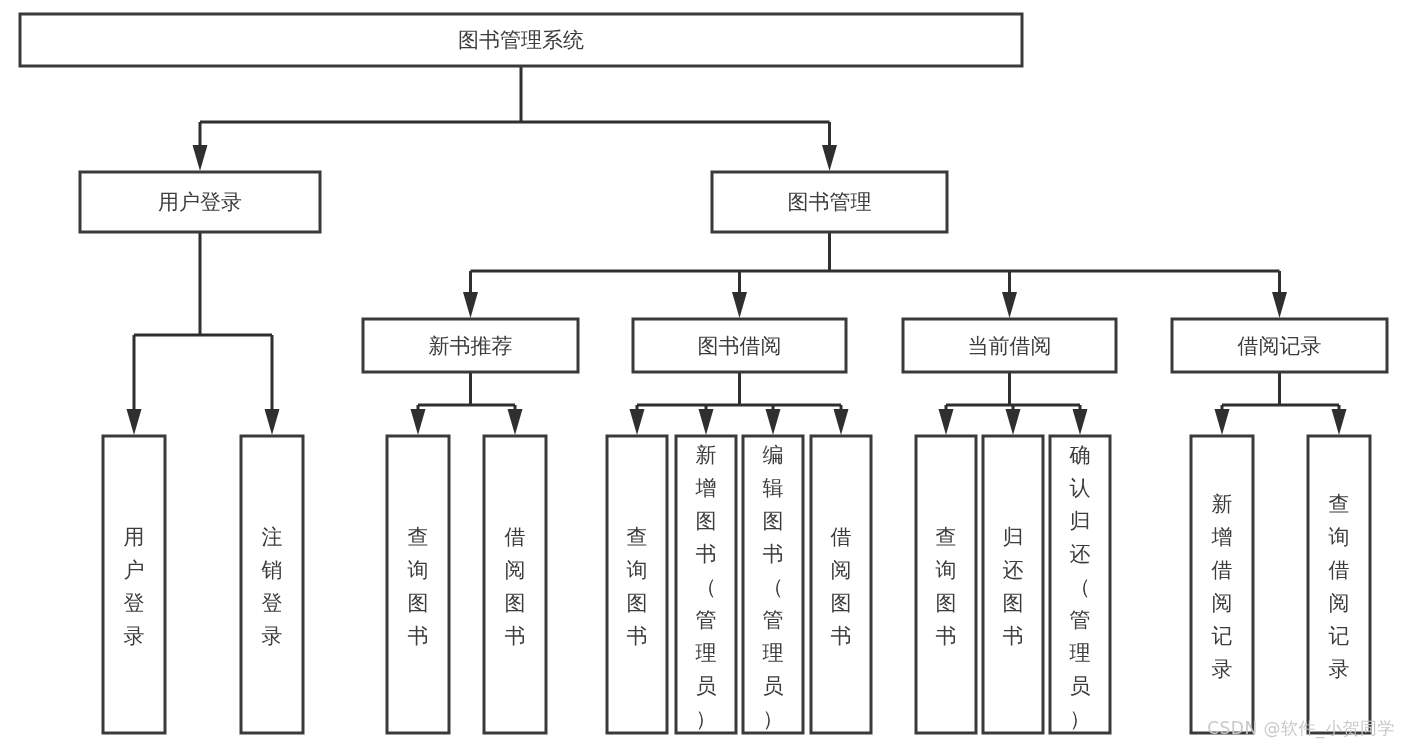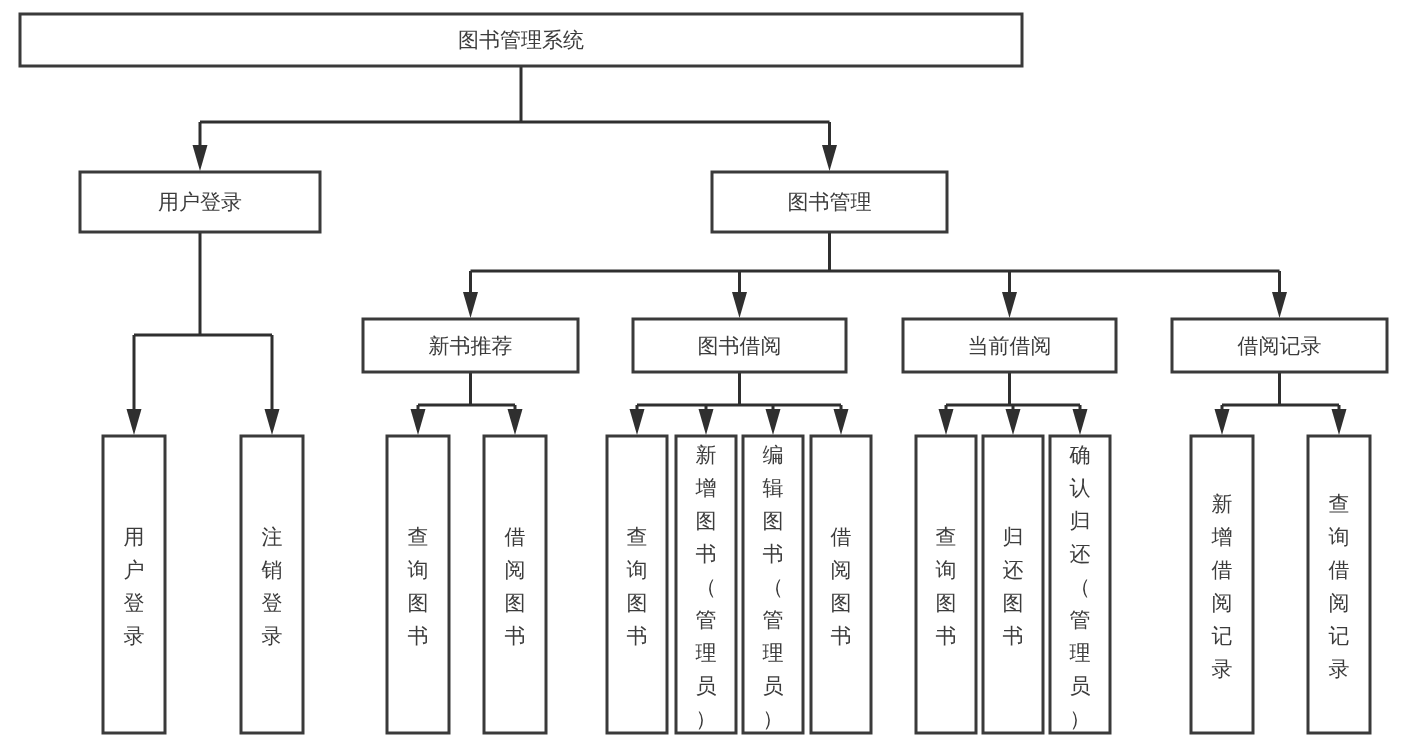--- a/index.html
+++ b/index.html
@@ -214,13 +214,14 @@
         <g>
           <rect x="1191" y="436" width="62" height="297" class="node-box"></rect>
           <text x="1222" class="node-label-v"><tspan x="1222" y="511.24">新</tspan><tspan x="1222" y="544.24">增</tspan><tspan x="1222" y="577.24">借</tspan><tspan x="1222" y="610.24">阅</tspan><tspan x="1222" y="643.24">记</tspan><tspan x="1222" y="676.24">录</tspan></text>
         </g>
         <g>
           <rect x="1308" y="436" width="62" height="297" class="node-box"></rect>
           <text x="1339" class="node-label-v"><tspan x="1339" y="511.24">查</tspan><tspan x="1339" y="544.24">询</tspan><tspan x="1339" y="577.24">借</tspan><tspan x="1339" y="610.24">阅</tspan><tspan x="1339" y="643.24">记</tspan><tspan x="1339" y="676.24">录</tspan></text>
         </g>
       </g>
   </svg>
+  <div class="watermark">CSDN @软件_小贺同学</div>
 </div>
 
 </body></html>

